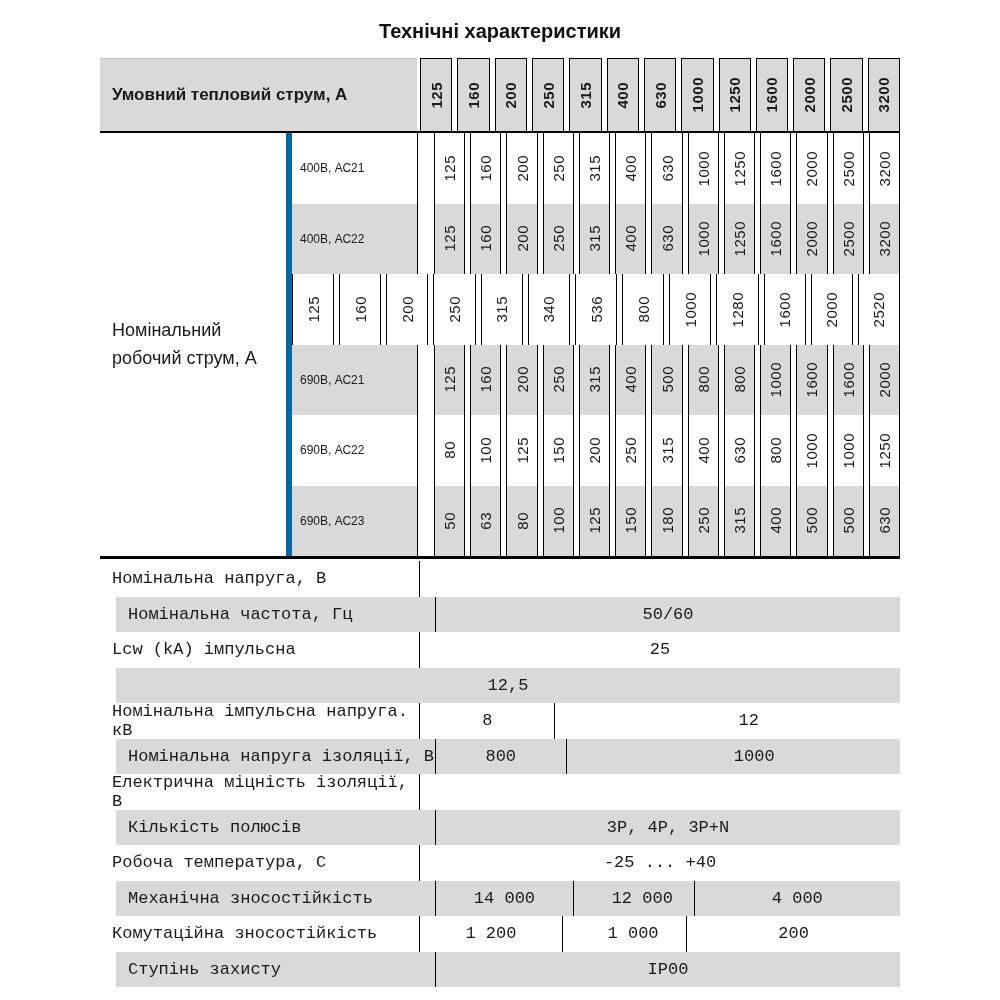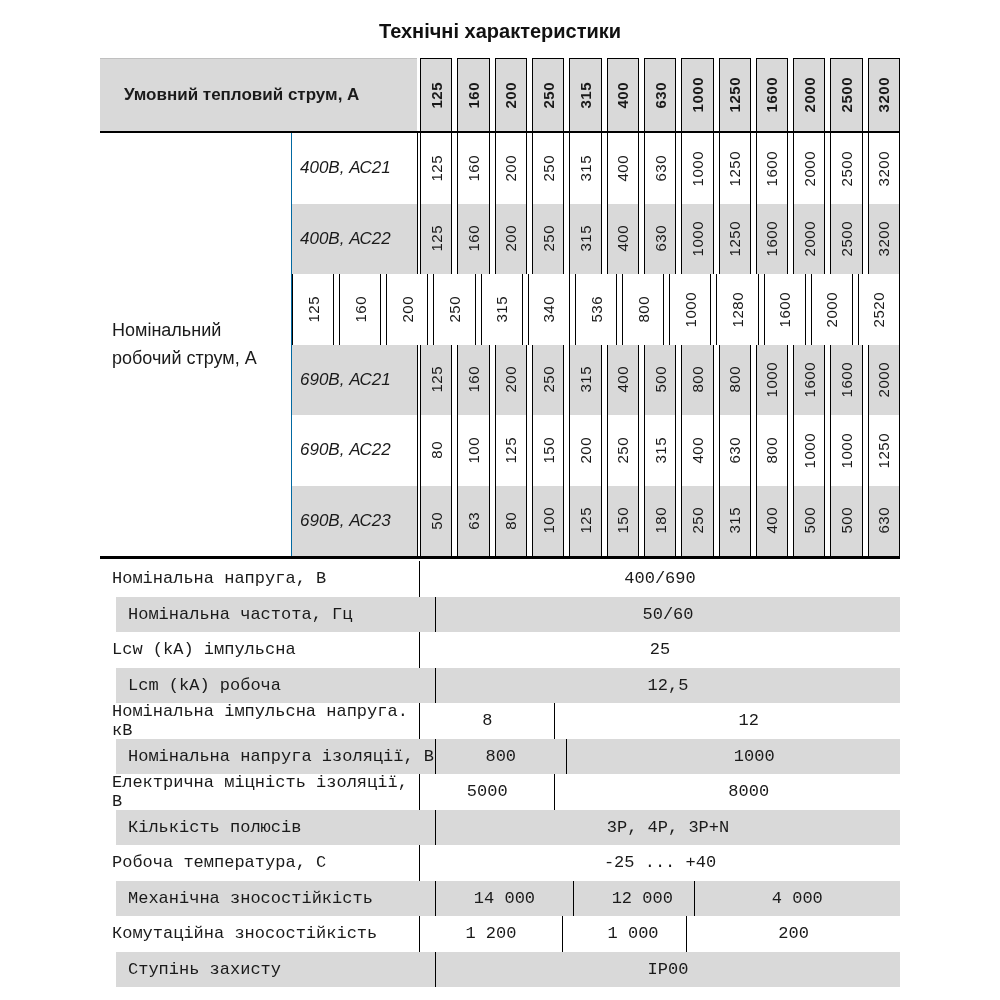--- a/index.html
+++ b/index.html
@@ -5,38 +5,38 @@
   * { margin:0; padding:0; box-sizing:border-box; }
   body { background:#ffffff; font-family:"Liberation Sans", sans-serif; color:#1a1a1a; }
   .page { position:relative; width:1000px; height:1000px; background:#fff; overflow:hidden; }
   .title { position:absolute; top:20px; left:0; width:1000px; text-align:center;
            font-size:20px; font-weight:bold; color:#111; }
   .table { position:absolute; left:100px; top:58px; width:800px; }
 
   
   .header-row { display:flex; height:75px; border-bottom:2px solid #000; }
   .header-label { width:317px; margin-right:3px; background:#d9d9d9; border-top:1px solid #c0c0c0;
-                  display:flex; align-items:center; padding-left:24px;
+                  display:flex; align-items:center; padding-left:12px;
                   font-weight:bold; font-size:17px; }
   .num-strip { flex:1; display:flex; gap:5px; }
   .nc { flex:1; display:flex; align-items:center; justify-content:center;
         border-left:1px solid #000; border-right:1px solid #000; }
   .header-row .nc { border-top:1px solid #000; background:#d9d9d9; }
   .vt { writing-mode:vertical-rl; transform:rotate(180deg); white-space:nowrap;
         font-size:15px; letter-spacing:0.5px; }
   .header-row .vt { font-weight:bold; }
 
   
   .body-block { display:flex; border-bottom:3px solid #000; }
-  .big-label { width:192px; border-right:1px solid #0369a1; display:flex; align-items:center;
+  .big-label { width:192px; border-right:6px solid #0369a1; display:flex; align-items:center;
                padding-left:12px; font-size:18px; line-height:1.55; background:#fff; }
   .rows-col { flex:1; }
   .crow { display:flex; height:70.5px; }
-  .crow .sub-label { width:126px; margin-right:2px; border-right:1px solid #000;
-                     display:flex; align-items:center; padding-left:8px; font-size:17px;font-style:italic; }
+  .crow .sub-label { width:126px; margin-right:16px; border-right:1px solid #000;
+                     display:flex; align-items:center; padding-left:8px; font-size:12px; }
   .crow.shaded .sub-label, .crow.shaded .nc { background:#d9d9d9; }
 
   
   .spec-section { position:absolute; left:100px; top:561px; width:800px;font-family:Liberation Mono, monospace; }
   .srow { display:flex; height:35.5px; }
   .srow.shaded { background:#d9d9d9;margin-left:16px; }
   .slabel { width:320px; border-right:1px solid #000; display:flex; align-items:center;
             padding-left:12px; font-size:17px; }
   .svals { flex:1; display:flex; }
   .sval { display:flex; align-items:center; justify-content:center; font-size:17px; }
@@ -369,62 +369,54 @@
           </div>
         </div>
 
       </div>
     </div>
   </div>
 
   <div class="spec-section">
     <div class="srow">
       <div class="slabel">Номінальна напруга, В</div>
-      <div class="svals">
-          <div class="sval f13">400/690</div>
-        </div>
     </div>
     <div class="srow shaded">
       <div class="slabel">Номінальна частота, Гц</div>
       <div class="svals">
           <div class="sval f13">50/60</div>
         </div>
     </div>
     <div class="srow">
       <div class="slabel">Lcw (kA) імпульсна</div>
       <div class="svals">
           <div class="sval f13">25</div>
         </div>
     </div>
     <div class="srow shaded">
-      <div class="slabel">Lcm (kA) робоча</div>
       <div class="svals">
           <div class="sval f13">12,5</div>
         </div>
     </div>
     <div class="srow">
       <div class="slabel">Номінальна імпульсна напруга. кВ</div>
       <div class="svals">
         <div class="sval f4">8</div>
         <div class="sval f9">12</div>
       </div>
     </div>
     <div class="srow shaded">
       <div class="slabel">Номінальна напруга ізоляції, В</div>
       <div class="svals">
         <div class="sval f4">800</div>
         <div class="sval f9">1000</div>
       </div>
     </div>
     <div class="srow">
       <div class="slabel">Електрична міцність ізоляції, В</div>
-      <div class="svals">
-        <div class="sval f4">5000</div>
-        <div class="sval f9">8000</div>
-      </div>
     </div>
     <div class="srow shaded">
       <div class="slabel">Кількість полюсів</div>
       <div class="svals">
           <div class="sval f13">3P, 4P, 3P+N</div>
         </div>
     </div>
     <div class="srow">
       <div class="slabel">Робоча температура, С</div>
       <div class="svals">

